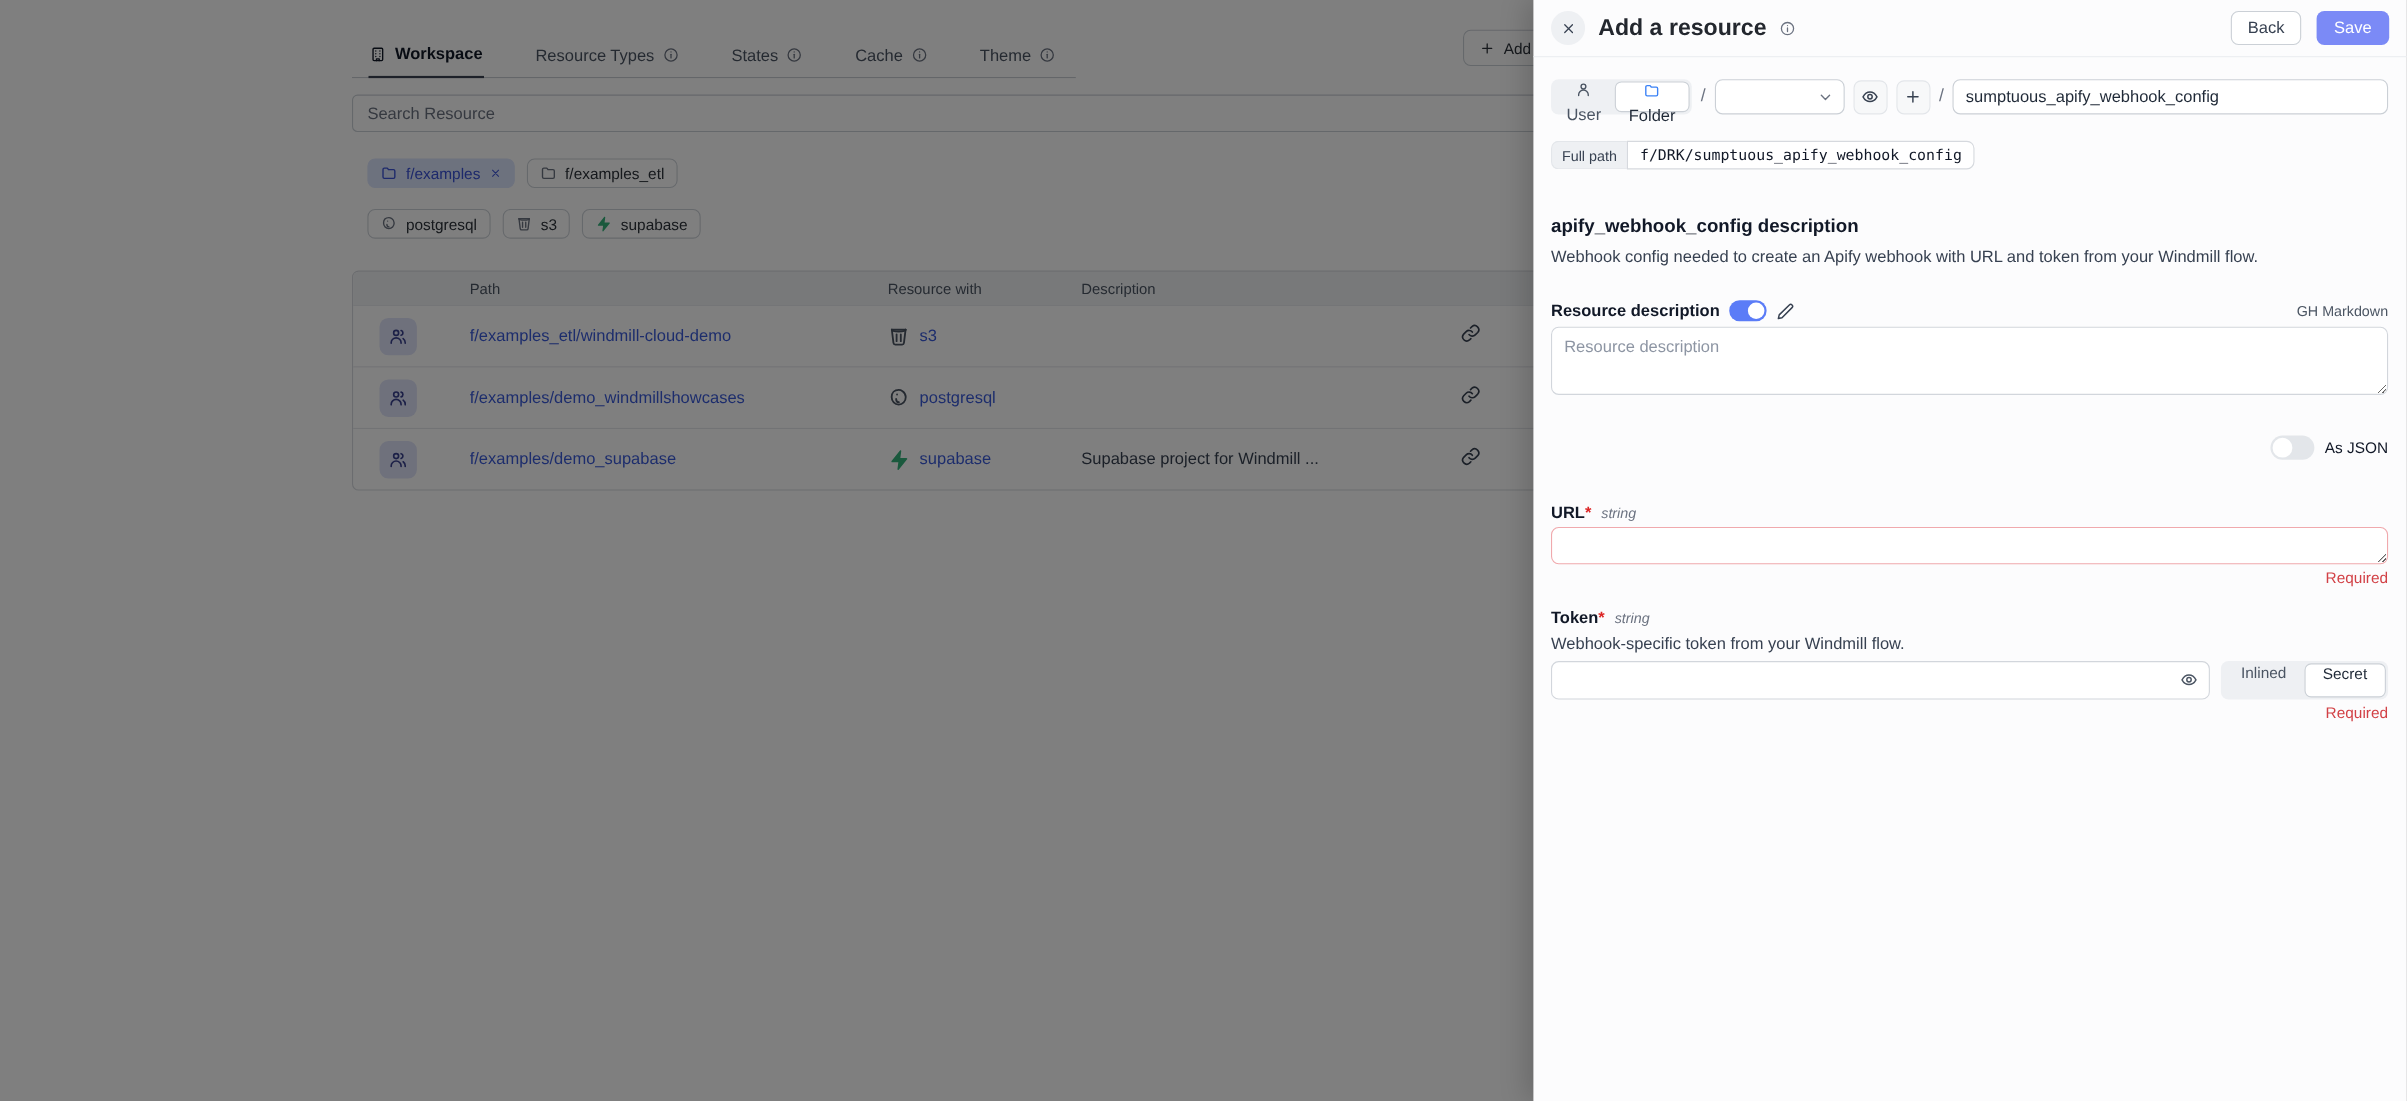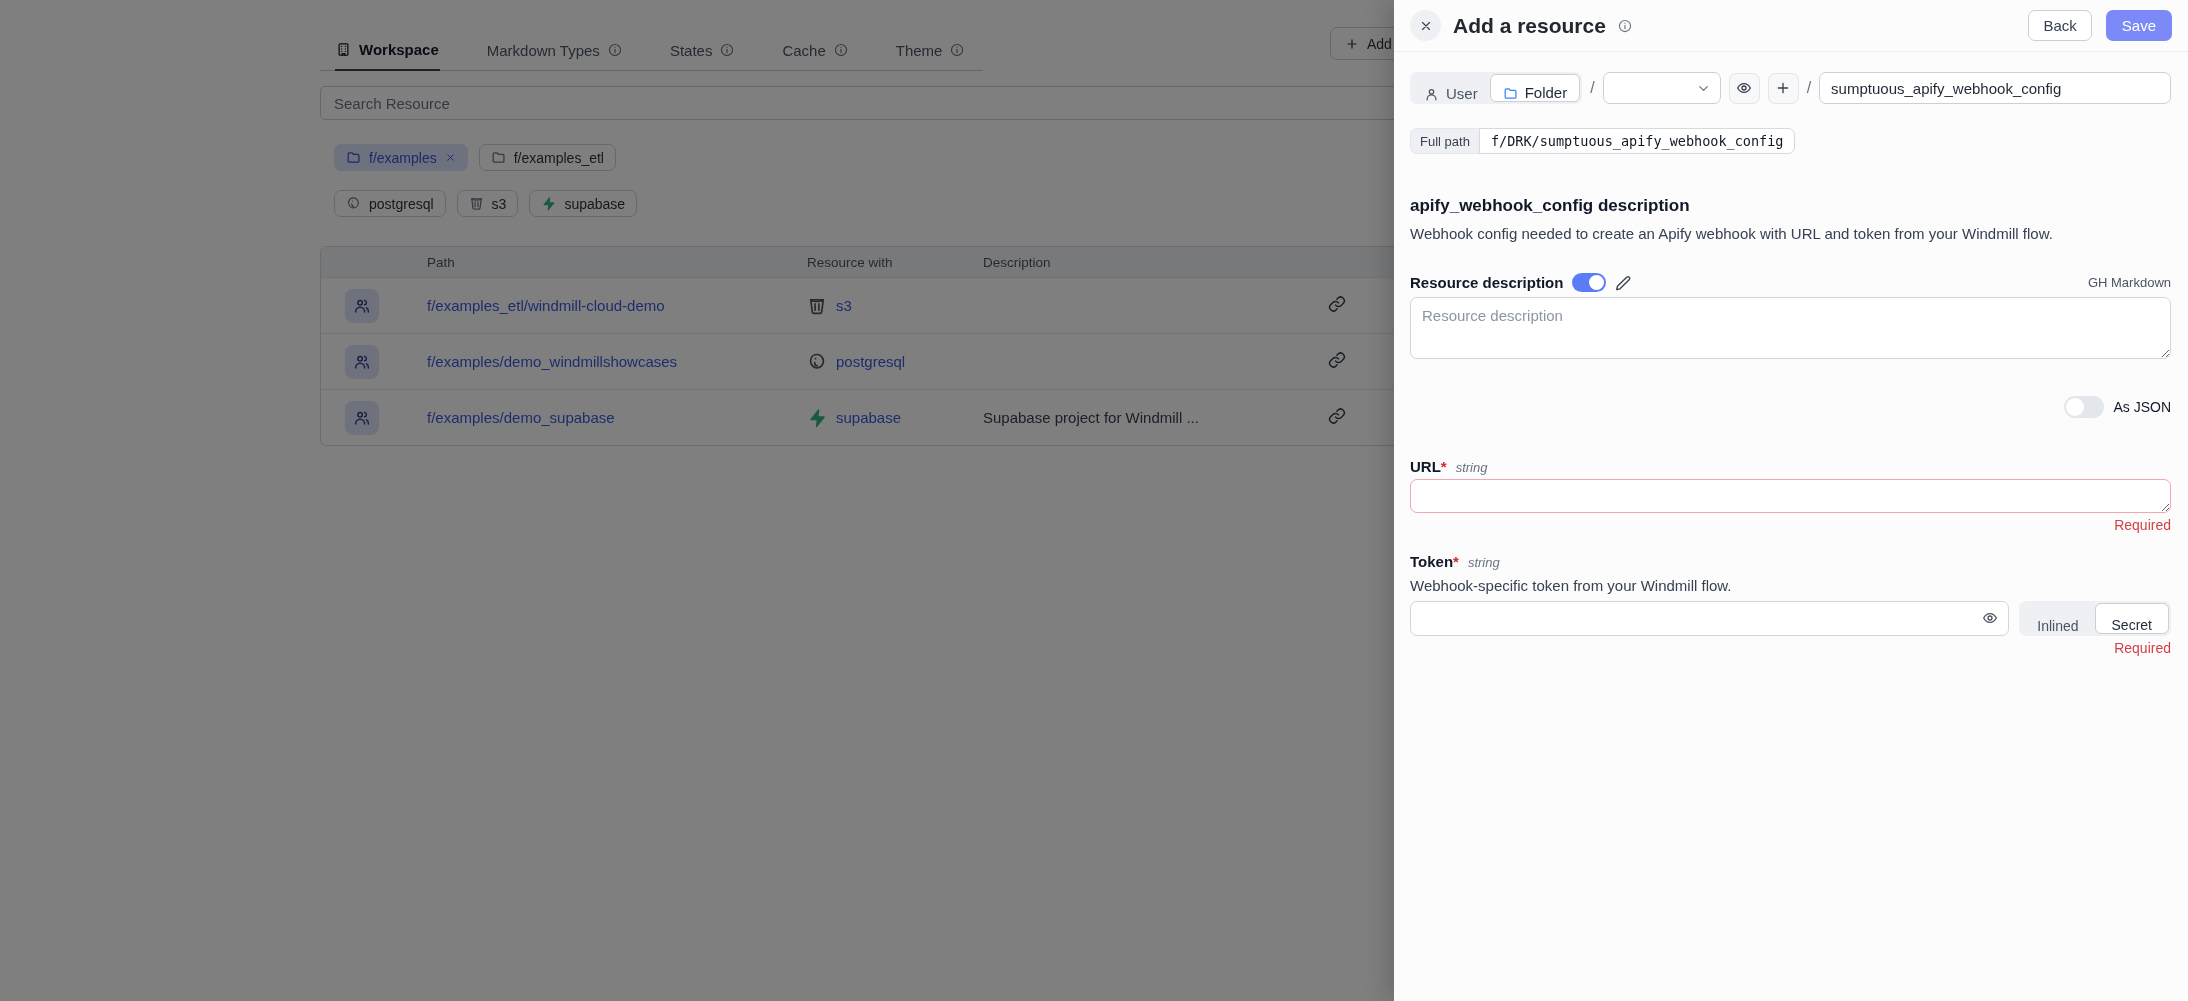--- a/index.html
+++ b/index.html
@@ -73,23 +73,23 @@
   .spacer { flex:1; }
   .btn-back { height:31px; padding:0 14px; background:#fff; border:1px solid #cbd0d6;
     border-radius:7px; font-size:15px; color:#374151; font-family:inherit; cursor:pointer; }
   .btn-save { height:31px; padding:0 16px; margin-left:2px; background:#7b8af6; border:none;
     border-radius:7px; font-size:15px; font-weight:500; color:#fff; font-family:inherit; cursor:pointer; }
 
   .drawer-body { padding:20px 17px 0 16px; }
   .path-row { display:flex; align-items:center; gap:8px; height:32px; }
   .segmented { display:flex; align-items:center; background:#eef0f3; border-radius:7px;
     padding:2px; height:32px; }
-  .seg { display:flex; align-items:flex-end; gap:7px; height:28px; padding:0 12px; border:none;
+  .seg { display:flex; align-items:center; gap:7px; height:28px; padding:0 12px; border:none;
     background:transparent; border-radius:6px; font-size:15px; color:#4b5563;
-    font-family:inherit; cursor:pointer; white-space:nowrap; }
+    font-family:inherit; cursor:pointer; white-space:nowrap;flex-direction:column; }
   .seg .ic { width:15px; height:15px; }
   .seg.selected { background:#fff; border:1px solid #cbd0d6; color:#1f2937; }
   .seg.selected .folder-blue { color:#3b82f6; }
   .slash { color:#6b7280; font-size:16px; }
   .select { width:118px; height:32px; border:1px solid #cbd0d6; border-radius:7px;
     background:#fff; position:relative; cursor:pointer; }
   .select .chev { position:absolute; right:9px; top:8px; width:15px; height:15px; color:#6b7280; }
   .sq-btn { width:31px; height:31px; border:1px solid #e3e6ea; background:#f7f8f9; border-radius:7px;
     display:flex; align-items:center; justify-content:center; color:#374151; cursor:pointer; flex:0 0 auto; }
   .sq-btn .ic { width:16px; height:16px; }
@@ -161,21 +161,21 @@
       <span class="ic">
           <svg viewBox="0 0 24 24" fill="none" stroke="currentColor" stroke-width="2" stroke-linecap="round" stroke-linejoin="round">
             <rect x="5" y="3" width="14" height="18" rx="1.5"></rect>
             <path d="M9 7h.01M15 7h.01M9 11h.01M15 11h.01M9 15h.01M15 15h.01"></path>
             <path d="M10 21v-2.5h4V21"></path>
           </svg>
         </span>
       <span>Workspace</span>
     </div>
     <div class="tab">
-      <span>Markdown Types</span>
+      <span>Resource Types</span>
       <span class="ic tab-info">
           <svg viewBox="0 0 24 24" fill="none" stroke="currentColor" stroke-width="2" stroke-linecap="round" stroke-linejoin="round">
             <circle cx="12" cy="12" r="9.5"></circle>
             <line x1="12" y1="11" x2="12" y2="16.5"></line>
             <line x1="12" y1="7.2" x2="12.01" y2="7.2"></line>
           </svg>
         </span>
     </div>
     <div class="tab">
       <span>States</span>

